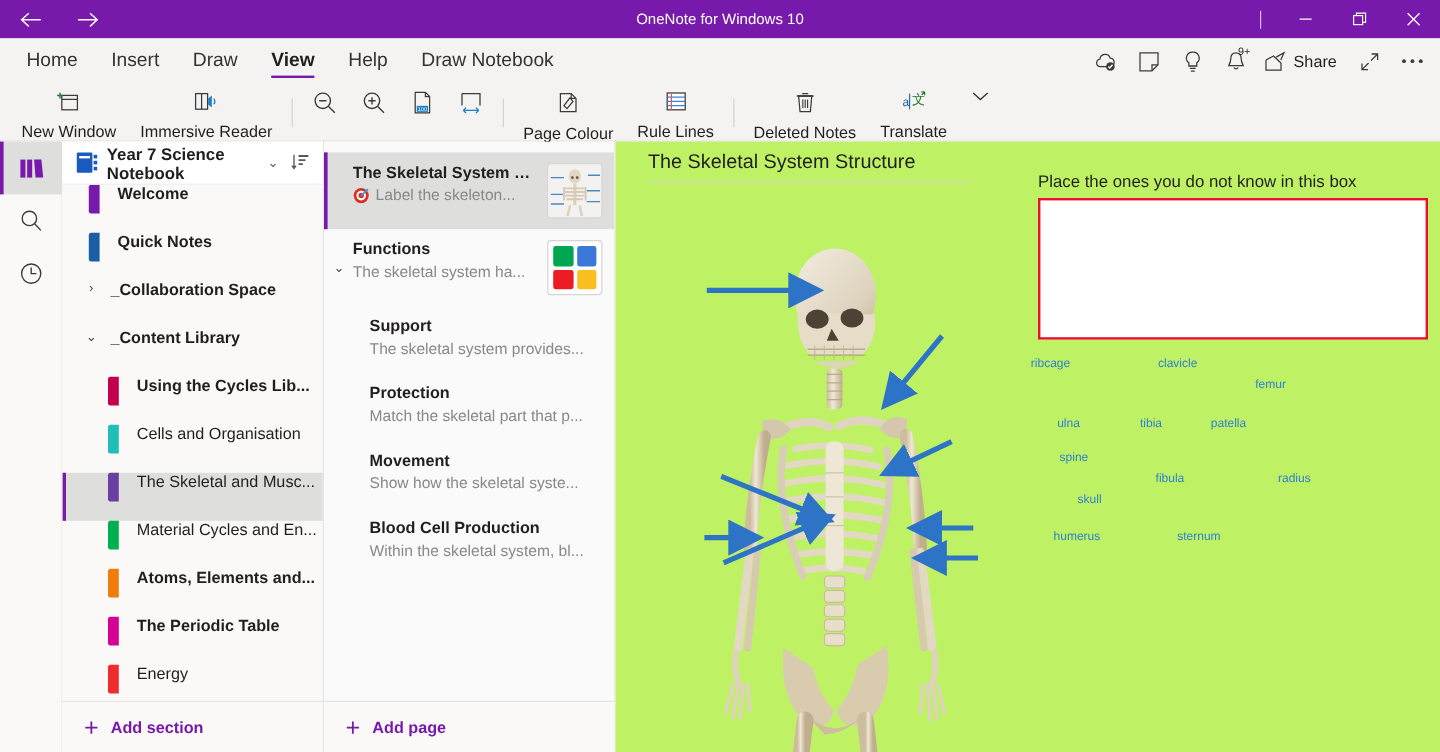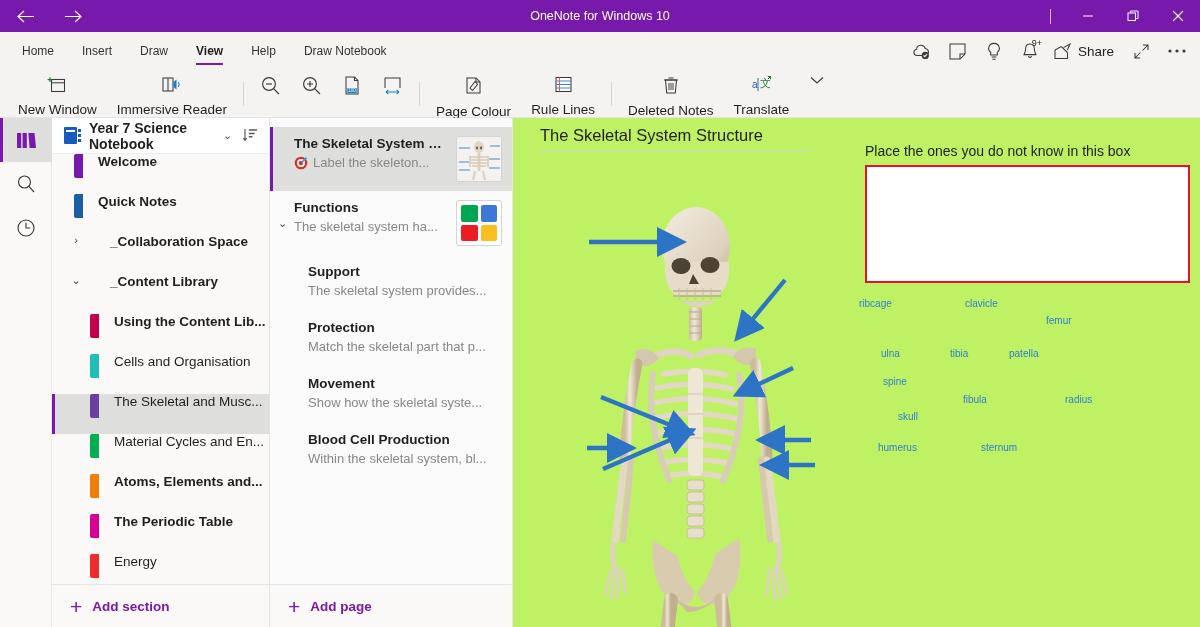--- a/index.html
+++ b/index.html
@@ -35,21 +35,21 @@
   }
   .wbtn.close { font-size: 14px; }
 
   
   .tabs {
     position: absolute; left: 0; top: 32px; width: 1200px; height: 38px;
     background: #f4f3f2; display: flex; align-items: center;
   }
   .tab {
     position: relative; height: 38px; display: flex; align-items: center;
-    padding: 0 14px; font-size: 12px; color: #333333;
+    padding: 0 14px; font-size: 16px; color: #333333;
   }
   .tab:first-child { margin-left: 8px; }
   .tab.active { font-weight: bold; color: #201f1e; }
   .tab.active::after {
     content: ""; position: absolute; left: 14px; right: 14px; bottom: 5px;
     height: 2.5px; background: #7719aa;
   }
   .tabs-right { position: absolute; right: 6px; top: 0; height: 38px; display: flex; align-items: center; gap: 2px; }
   .ticon {
     width: 34px; height: 34px; display: flex; align-items: center; justify-content: center;
@@ -111,21 +111,21 @@
   .sec {
     height: 40px; display: flex; align-items: flex-start; gap: 0; position: relative; padding-left: 22px;
   }
   .sec .swatch { width: 9px; height: 24px; border-radius: 2px 0 0 2px; flex: none; }
   .sec .slabel { font-size: 13.5px; color: #201f1e; margin-left: 15px; white-space: nowrap; }
   .sec.bold .slabel { font-weight: bold; }
   .sec.selected { background: #dededd; }
   .sec.selected::before { content:""; position:absolute; left:0; top:0; bottom:0; width:3px; background:#7719aa; }
   .sec.group { padding-left: 14px; }
   .sec.group .chev { width: 20px; font-size: 11px; color: #444; display:flex; align-items:center; justify-content:center; }
-  .sec.group .slabel { margin-left: 24px; font-weight: bold; }
+  .sec.group .slabel { margin-left: 6px; font-weight: bold; }
 
   .addbar {
     position: absolute; left: 0; right: 0; bottom: 0; height: 43px;
     display: flex; align-items: center; gap: 10px; padding-left: 18px;
     background: #faf9f8; border-top: 1px solid #e6e4e2;
     color: #7719aa; font-size: 13.5px; font-weight: bold;
   }
   .plus { font-size: 21px; font-weight: normal; line-height: 1; }
 
   
@@ -466,21 +466,21 @@
       <div class="sec group">
         <span class="chev">›</span>
         <span class="slabel">_Collaboration Space</span>
       </div>
       <div class="sec group">
         <span class="chev">⌄</span>
         <span class="slabel">_Content Library</span>
       </div>
       <div class="sec bold" style="padding-left:38px">
         <span class="swatch" style="background:#c2004b"></span>
-        <span class="slabel">Using the Content Lib...</span>
+        <span class="slabel">Using the Cycles Lib...</span>
       </div>
       <div class="sec" style="padding-left:38px">
         <span class="swatch" style="background:#1fbfb8"></span>
         <span class="slabel">Cells and Organisation</span>
       </div>
       <div class="sec selected" style="padding-left:38px">
         <span class="swatch" style="background:#6b3fa0"></span>
         <span class="slabel">The Skeletal and Musc...</span>
       </div>
       <div class="sec" style="padding-left:38px">

